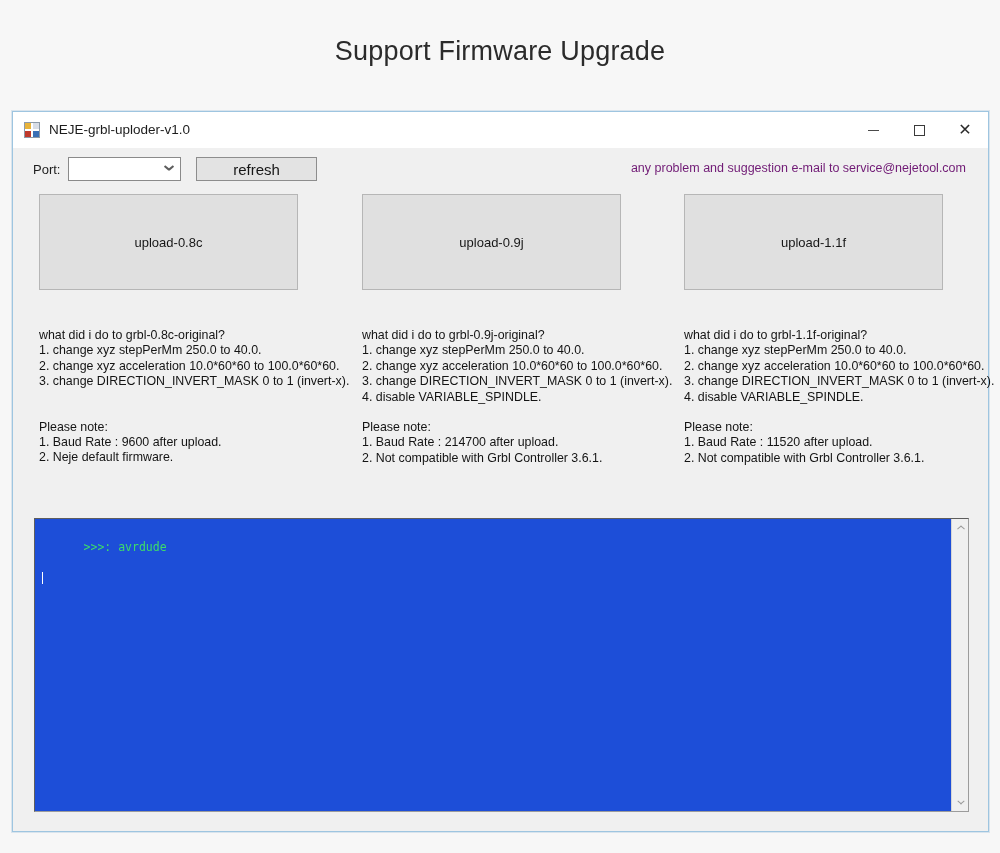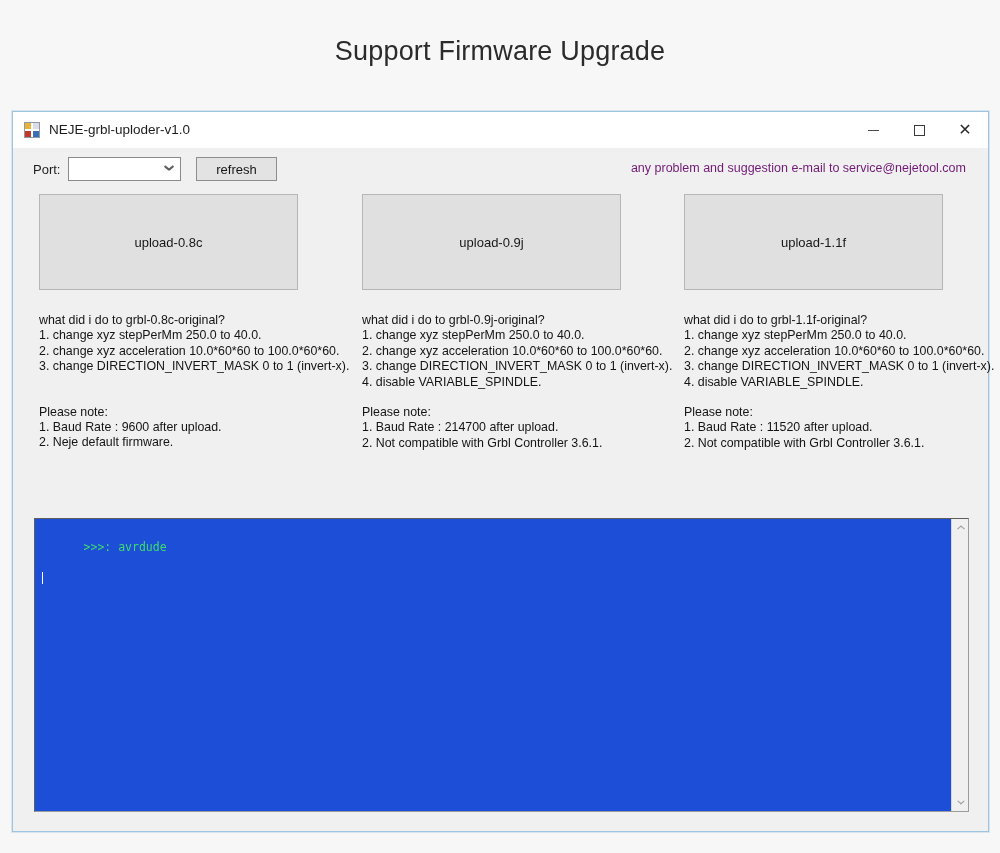--- a/index.html
+++ b/index.html
@@ -115,24 +115,24 @@
   .port-select .chev:before,
   .port-select .chev:after {
     content:""; position:absolute; top:1px;
     width: 6px; height: 1.6px; background:#5d5d5d;
   }
   .port-select .chev:before { left:0; transform: rotate(40deg); }
   .port-select .chev:after  { left:3.5px; transform: rotate(-40deg); }
   .refresh-btn {
     position: absolute;
     left: 183px; top: 9px;
-    width: 81px; height: 24px;
+    width: 121px; height: 24px;
     background: #e3e3e3;
     border: 1px solid #8d8d8d;
-    font-size: 13px;
+    font-size: 15px;
     color: #161616;
     display: flex; align-items: center; justify-content: center;
     font-family: "Liberation Sans", sans-serif;
   }
   .contact-note {
     position: absolute;
     right: 22px; top: 13px;
     font-size: 12.5px;
     color: #701a75;
     white-space: nowrap;
@@ -158,21 +158,21 @@
     width: 259px;
     height: 96px;
     background: #e0e0e0;
     border: 1px solid #b6b6b6;
     display: flex; align-items: center; justify-content: center;
     font-size: 13px;
     color: #171717;
     text-align: right;
   }
   .col-notes {
-    margin-top: 23px;
+    margin-top: 38px;
     font-size: 12.4px;
     color: #141414;
     line-height: 15.4px;
     white-space: nowrap;
   }
   .col-notes .gap { height: 15px; }
   .col-notes .line { white-space: nowrap; }
 
   
   .console-wrap {

